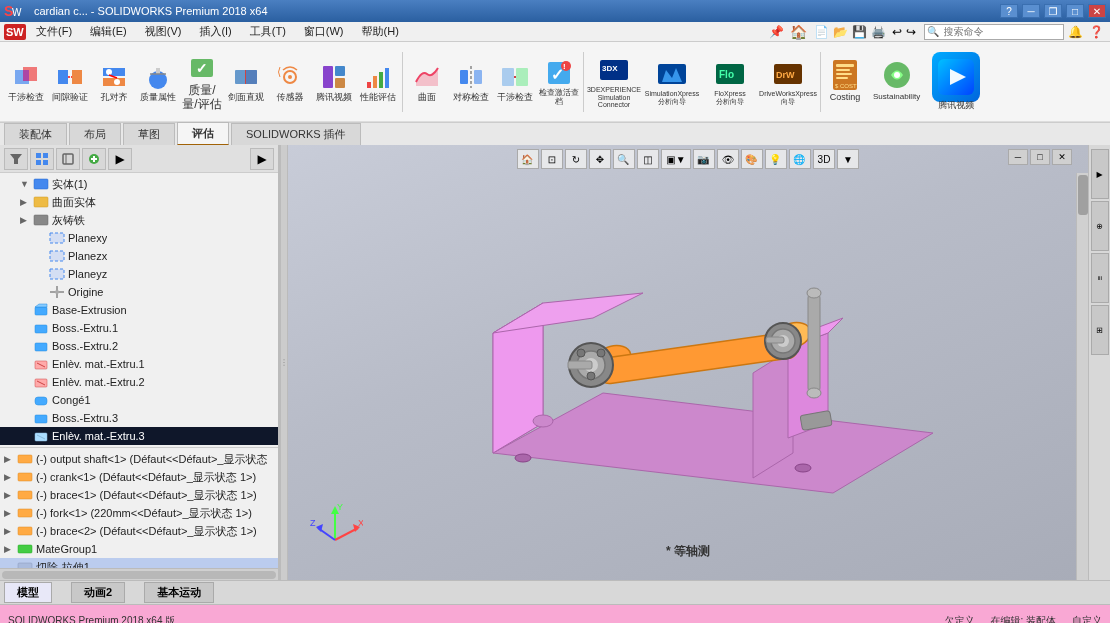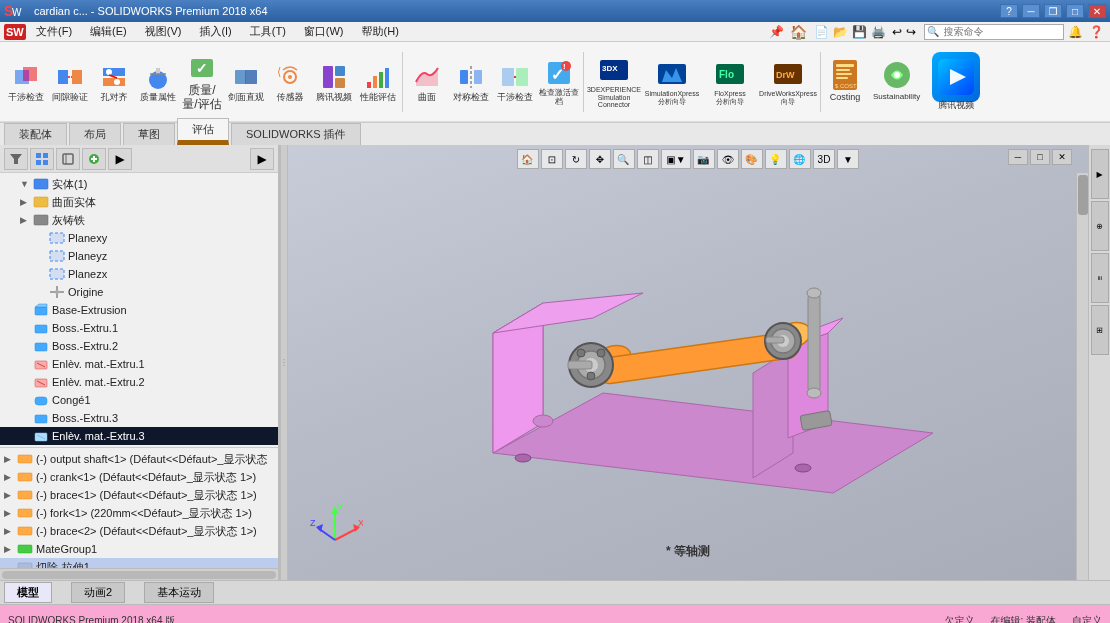--- a/index.html
+++ b/index.html
@@ -33,21 +33,21 @@
     .tb-btn { display: flex; flex-direction: column; align-items: center; justify-content: center; width: 44px; cursor: pointer; padding: 2px; border-radius: 3px; }
     .tb-icon { width: 32px; height: 32px; display: flex; align-items: center; justify-content: center; }
     .tb-label { font-size: 9px; color: #333; text-align: center; line-height: 1.1; }
 
     
     #tab-row {
       height: 22px; display: flex; align-items: flex-end; padding: 0 4px;
       background: #e8e8e8;
     }
     .tab { padding: 3px 14px; font-size: 11px; cursor: pointer; border: 1px solid #bbb; border-bottom: none; background: #d8d8d8; margin-right: 2px; color: #333; }
-    .tab.active { background: #f5f5f5; border-bottom: 5px solid #a16207; font-weight: normal; }
+    .tab.active { background: #f5f5f5; border-bottom: 1px solid #a16207; font-weight: bold; }
 
     
     #main-area {
       display: flex; width: 100%; height: calc(623px - 22px - 20px - 80px - 22px - 24px - 20px);
       background: #d0d0d0;
     }
 
     
     #sidebar {
       width: 280px; min-width: 280px; background: #f0f0f0; border-right: 2px solid #bbb;
@@ -95,21 +95,21 @@
       height: 32px; background: #f9a8d4; border-top: 1px solid #bbb;
       display: flex; align-items: center; padding: 0 8px; gap: 16px; font-size: 10px; color: #333;
     }
     .status-item { display: flex; align-items: center; gap: 4px; }
 
     
     #bottom-tabs {
       height: 24px; background: #d8d8d8; border-top: 1px solid #bbb;
       display: flex; align-items: center; padding: 0 4px; gap: 19px;
     }
-    .bottom-tab { padding: 2px 12px; background: #c8c8c8; border: 1px solid #aaa; font-size: 11px; cursor: pointer; }
+    .bottom-tab { padding: 2px 12px; background: #c8c8c8; border: 1px solid #aaa; font-size: 11px; cursor: pointer; font-weight: bold; }
     .bottom-tab.active { background: #e8e8f8; font-weight: bold; }
 
     
     .tb-btn-costing { display: flex; flex-direction: column; align-items: center; justify-content: center; cursor: pointer; padding: 2px 6px; border-radius: 3px; }
 
     
     #search-bar {
       display: flex; align-items: center; background: white; border: 1px solid #aaa; height: 16px; width: 140px;
     }
     #search-input { border: none; outline: none; font-size: 10px; width: 120px; padding: 0 2px; }
@@ -538,33 +538,33 @@
 
       <div class="tree-item">
         <div class="tree-indent"></div>
         <div class="tree-indent"></div>
         <div class="tree-expand" style="width:12px;"></div>
         <div class="tree-icon">
           <svg width="16" height="14" viewBox="0 0 16 14">
             <rect x="1" y="2" width="14" height="10" fill="rgba(100,150,255,0.2)" stroke="#4488ee" stroke-width="1" stroke-dasharray="3,2"></rect>
           </svg>
         </div>
+        <div class="tree-label">Planezx</div>
+      </div>
+
+      <div class="tree-item">
+        <div class="tree-indent"></div>
+        <div class="tree-indent"></div>
+        <div class="tree-expand" style="width:12px;"></div>
+        <div class="tree-icon">
+          <svg width="16" height="14" viewBox="0 0 16 14">
+            <rect x="1" y="2" width="14" height="10" fill="rgba(100,150,255,0.2)" stroke="#4488ee" stroke-width="1" stroke-dasharray="3,2"></rect>
+          </svg>
+        </div>
         <div class="tree-label">Planeyz</div>
-      </div>
-
-      <div class="tree-item">
-        <div class="tree-indent"></div>
-        <div class="tree-indent"></div>
-        <div class="tree-expand" style="width:12px;"></div>
-        <div class="tree-icon">
-          <svg width="16" height="14" viewBox="0 0 16 14">
-            <rect x="1" y="2" width="14" height="10" fill="rgba(100,150,255,0.2)" stroke="#4488ee" stroke-width="1" stroke-dasharray="3,2"></rect>
-          </svg>
-        </div>
-        <div class="tree-label">Planezx</div>
       </div>
 
       <div class="tree-item">
         <div class="tree-indent"></div>
         <div class="tree-indent"></div>
         <div class="tree-expand" style="width:12px;"></div>
         <div class="tree-icon">
           <svg width="16" height="14" viewBox="0 0 16 14">
             <line x1="8" y1="1" x2="8" y2="13" stroke="#888" stroke-width="1.5"></line>
             <line x1="1" y1="7" x2="15" y2="7" stroke="#888" stroke-width="1.5"></line>

